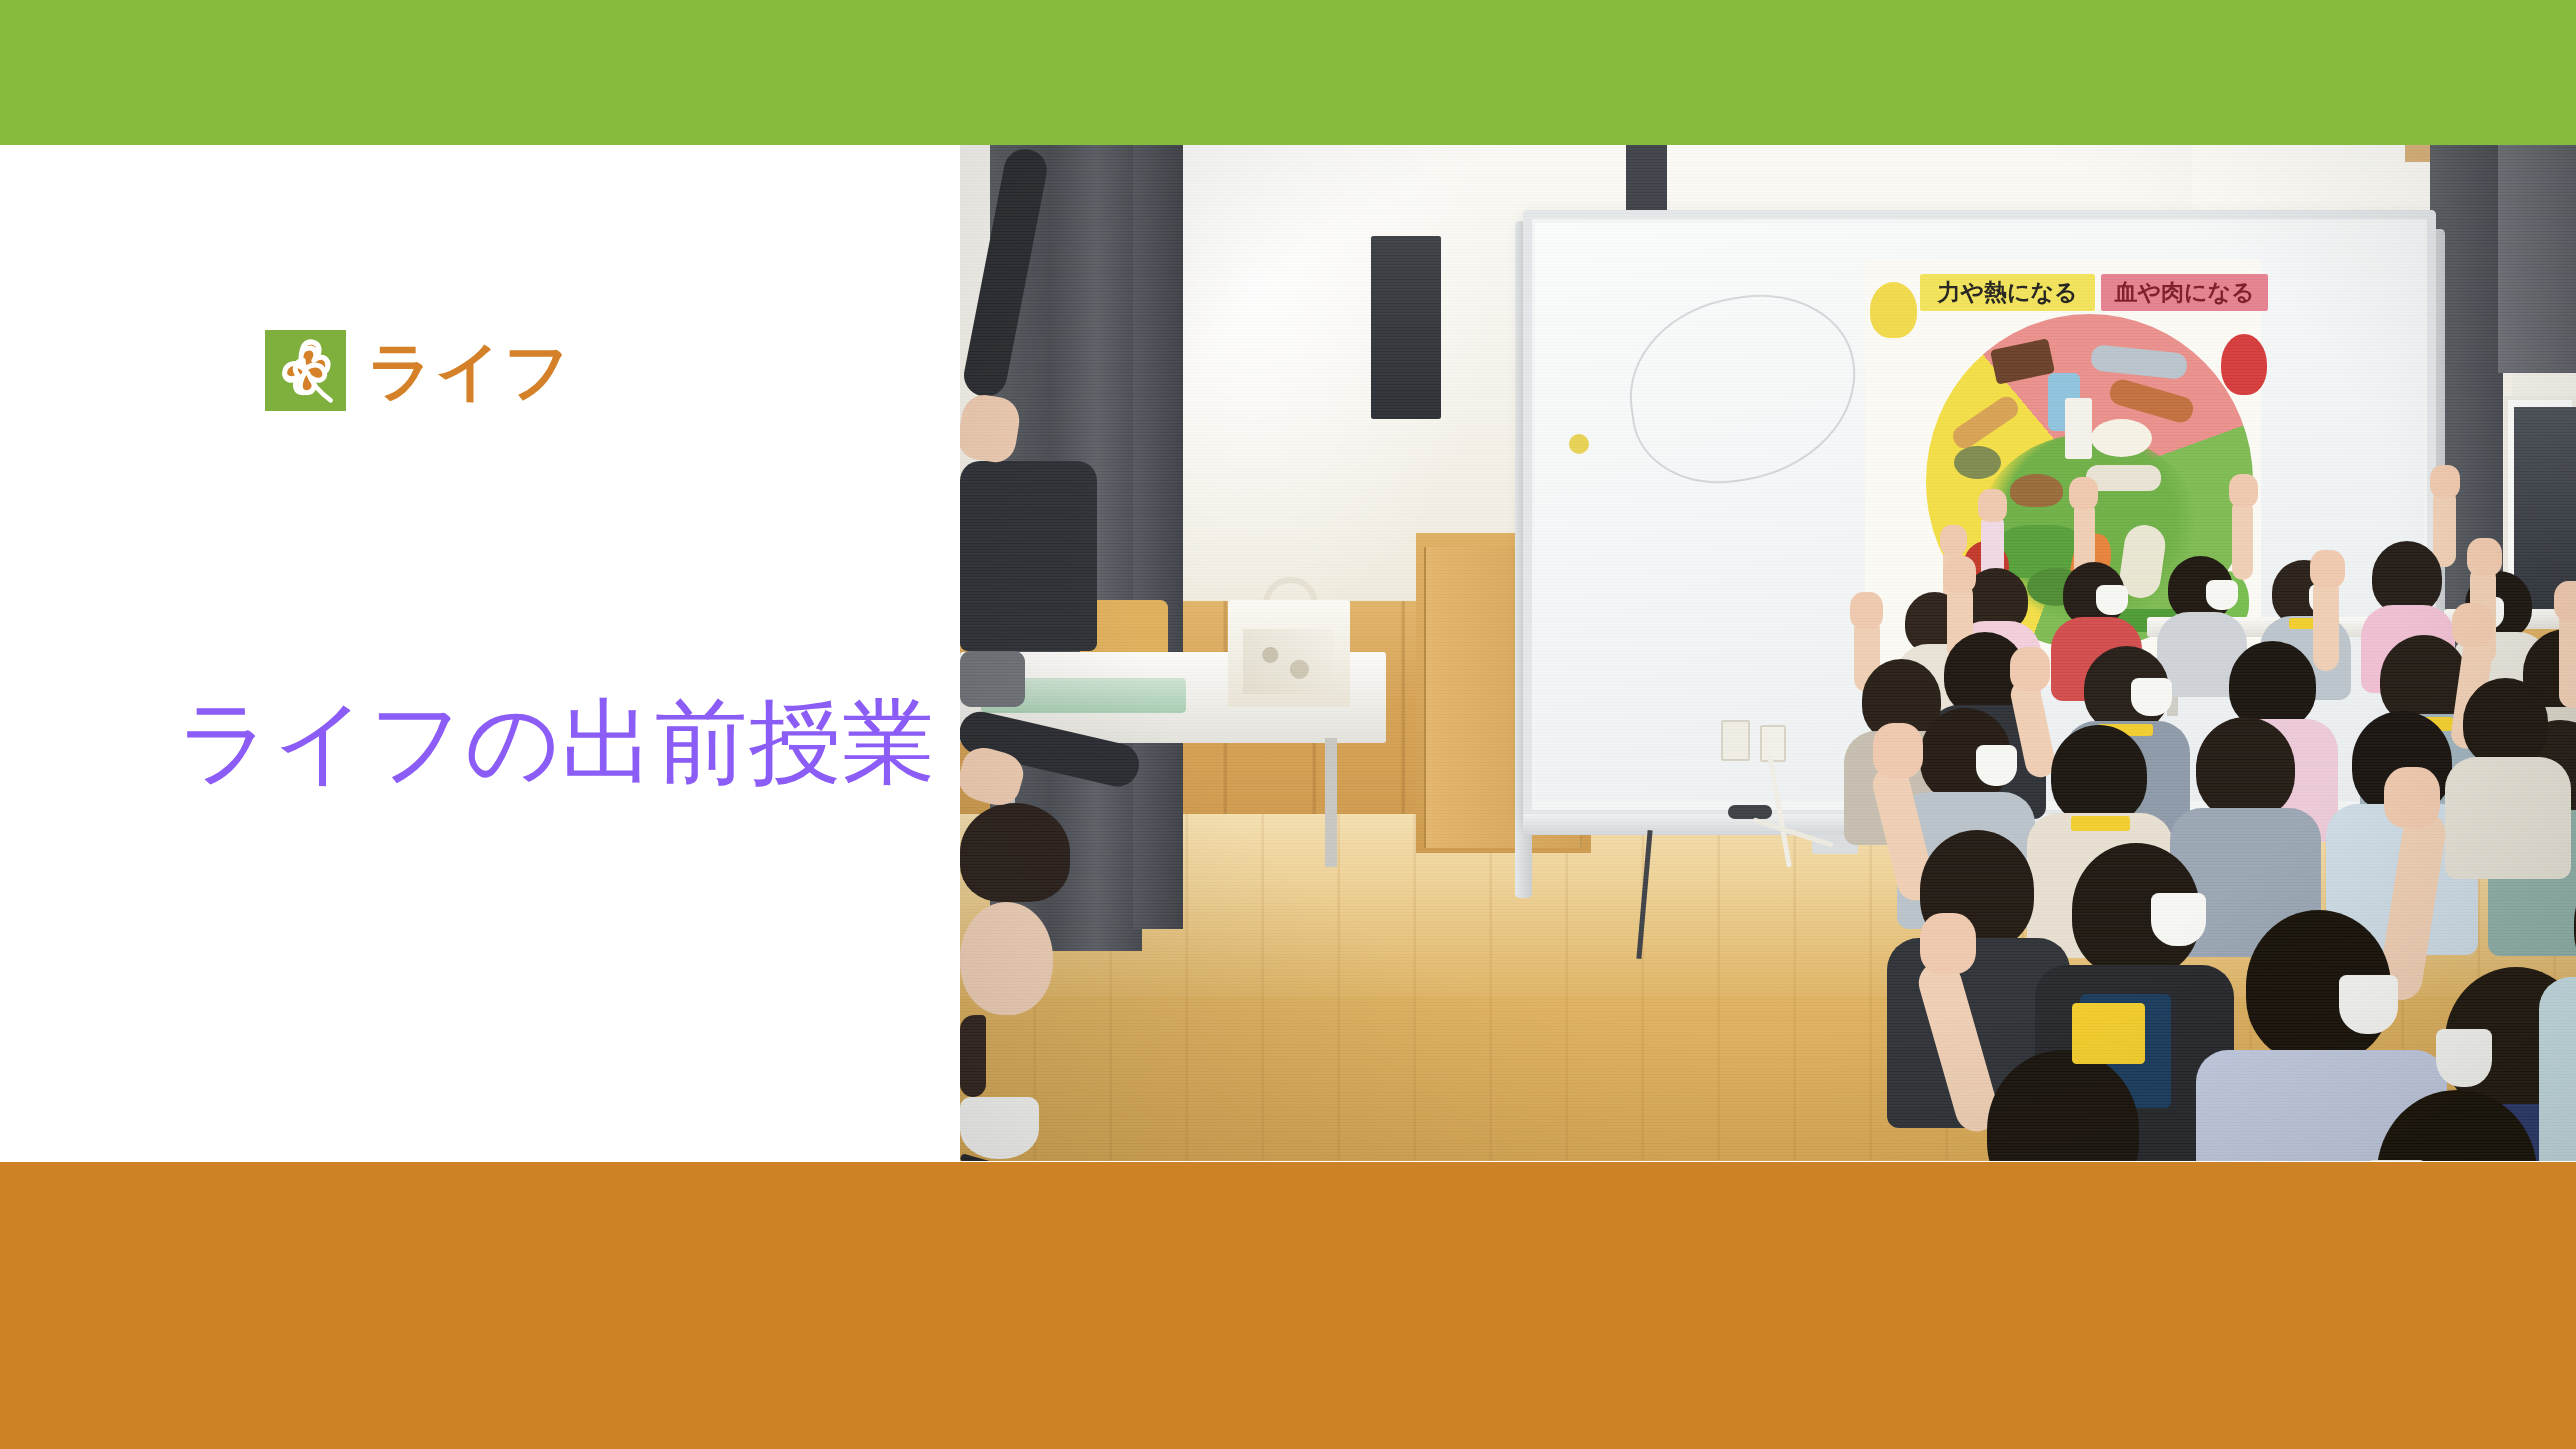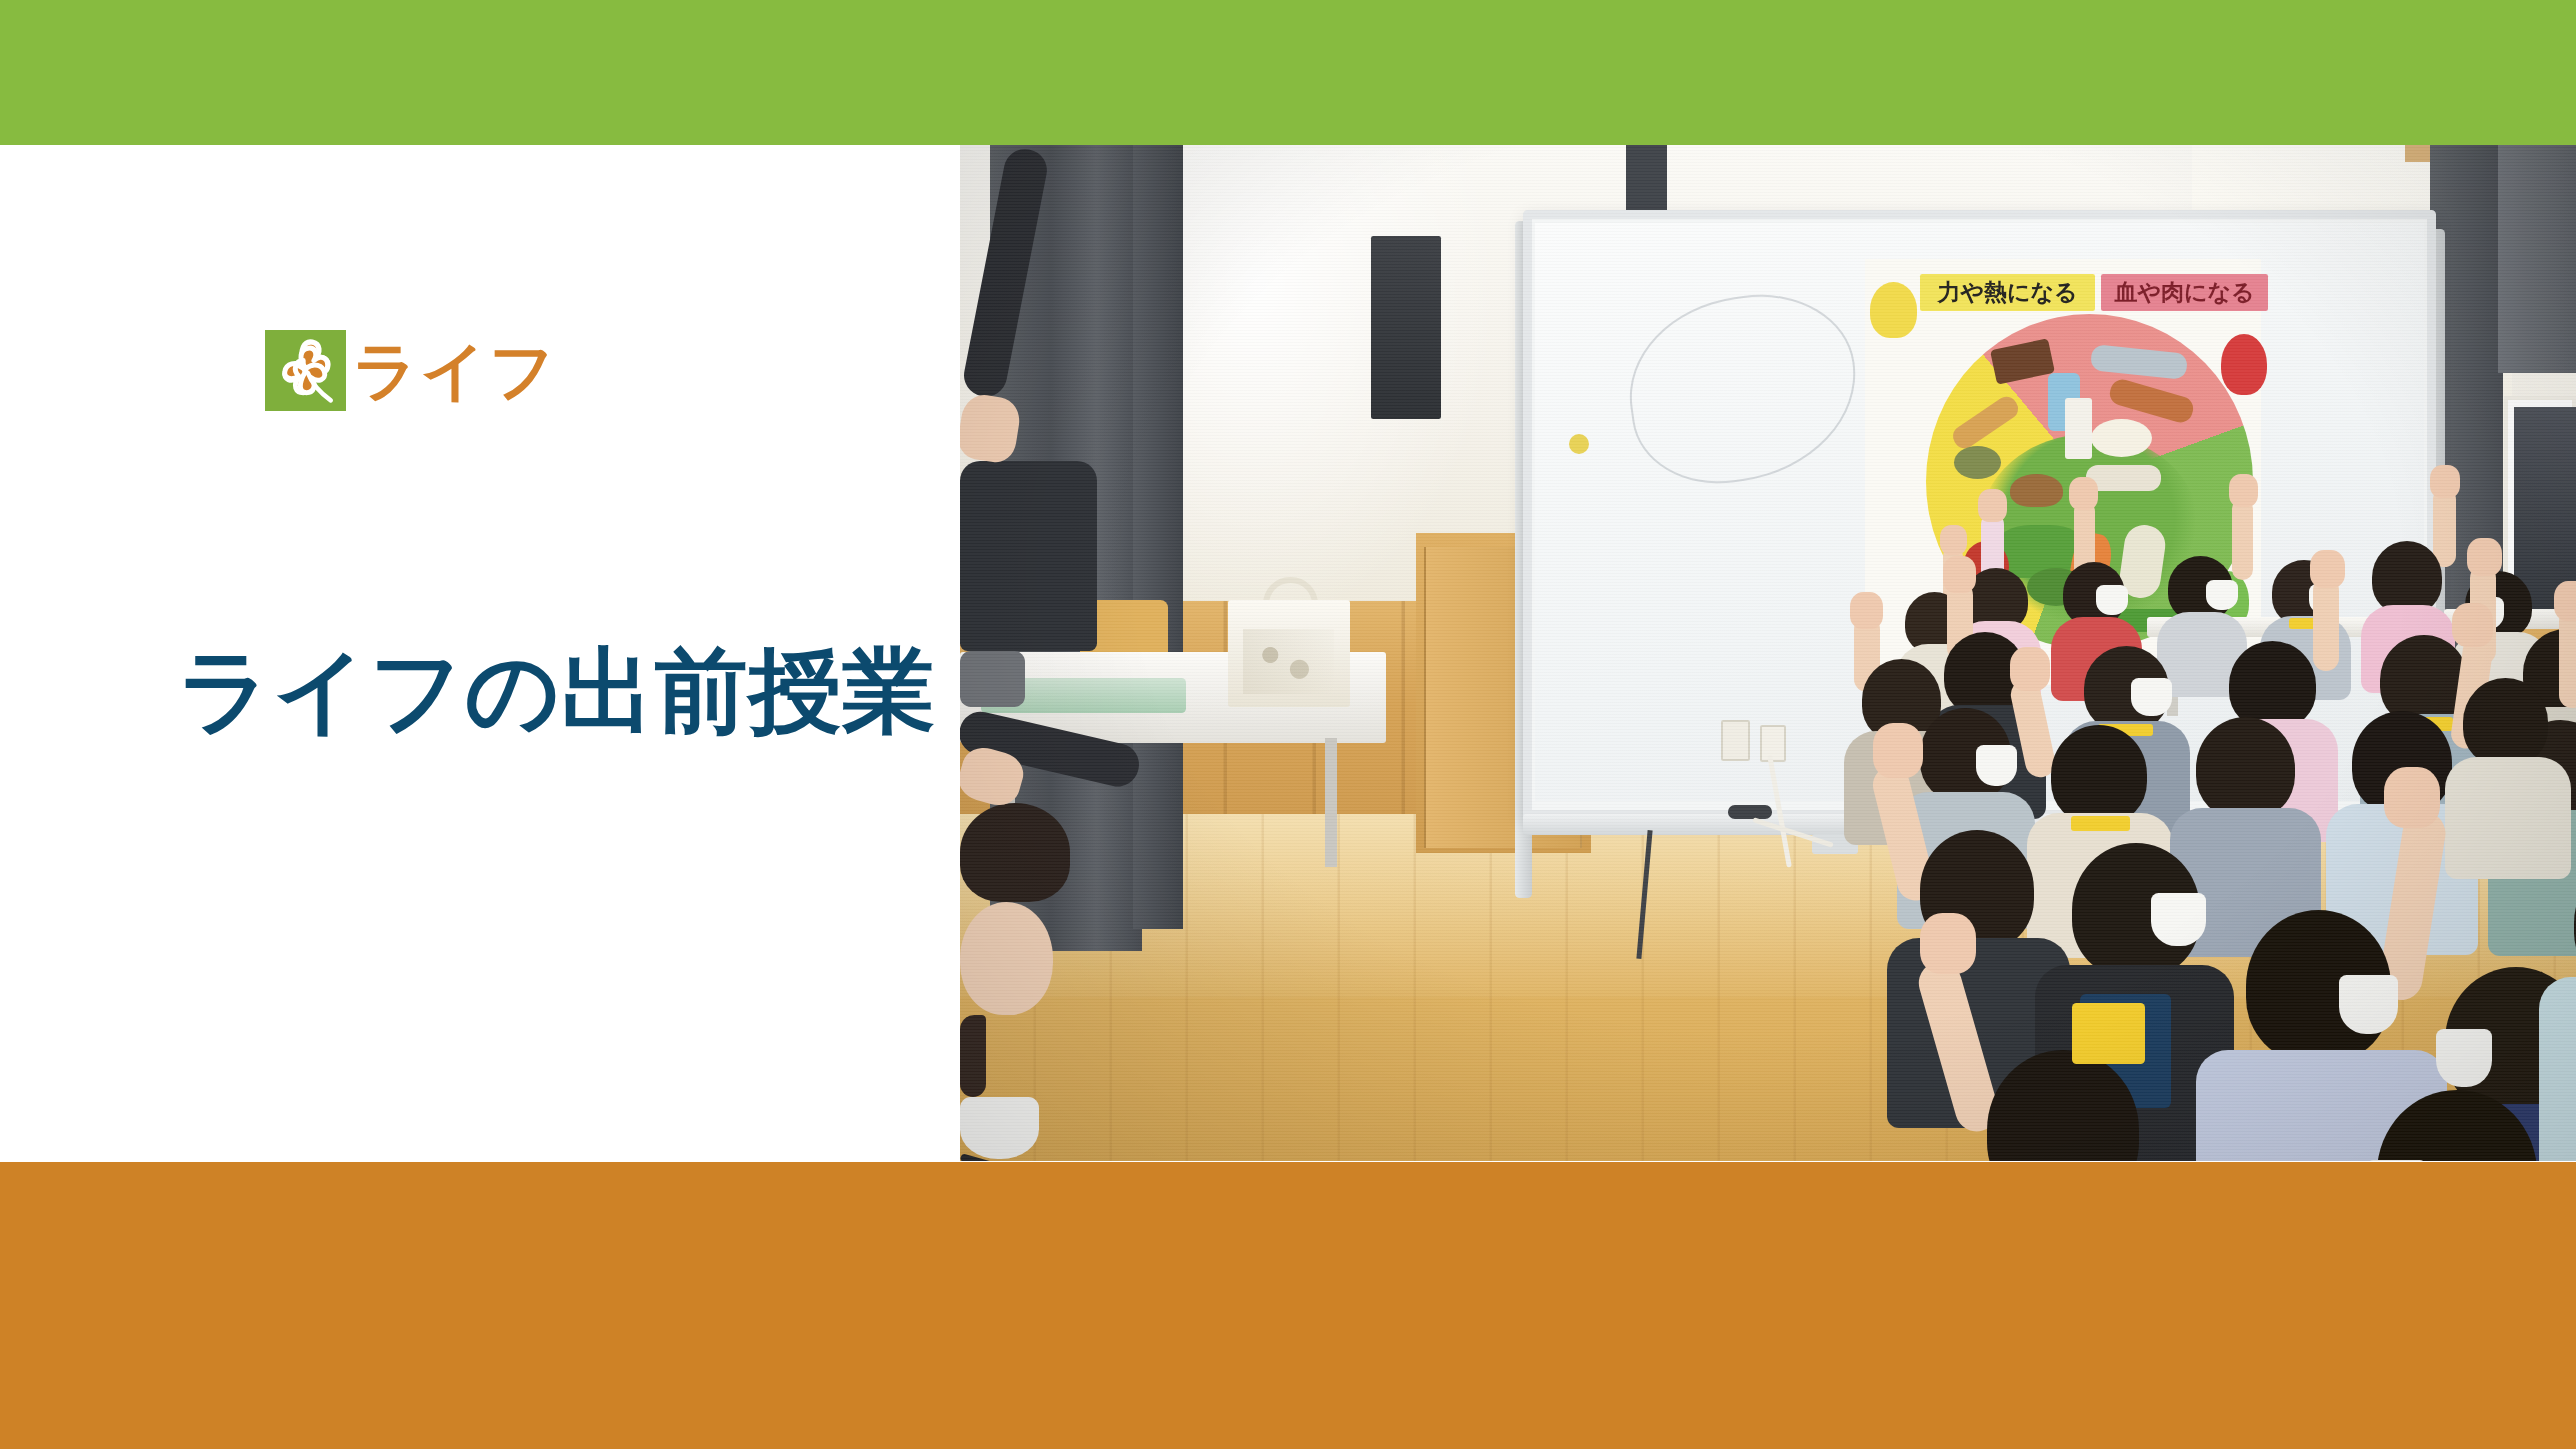--- a/index.html
+++ b/index.html
@@ -27,47 +27,47 @@
   
   .left-panel {
     position:absolute; left:0; top:145px;
     width:960px; height:1016px;
     background:#ffffff;
   }
 
   
   .logo-lockup {
     position:absolute; left:265px; top:185px;
-    display:flex; align-items:center; gap:6px;
+    display:flex; align-items:center; gap:21px;
   }
   .logo-mark {
     width:81px; height:81px;
     background:#7FAF3C;
     position:relative; flex:none;
     overflow:hidden;
   }
   .logo-mark svg { display:block; width:81px; height:81px; }
   .logo-word {
     font-size:64px; line-height:1;
     font-weight:bold; color:#D4812A;
     letter-spacing:1.5px;
     font-family:"DejaVu Sans","Liberation Sans",sans-serif;
     white-space:nowrap;
     transform:scaleX(1.02);
     transform-origin:left center;
   }
 
   
   .headline {
-    position:absolute; left:177px; top:492px;
+    position:absolute; left:177px; top:543px;
     font-size:93px; line-height:1.18;
-    color:#0c4a6e; letter-spacing:0.8px;
+    color:#8b5cf6; letter-spacing:0.8px;
     white-space:nowrap;
     font-family:"DejaVu Sans","Liberation Sans",sans-serif;
-    font-weight:700;
+    font-weight:400;
   }
 
   
   .photo {
     position:absolute; left:960px; top:145px;
     width:1616px; height:1016px;
     overflow:hidden;
     background:#EFEDE7;
   }
   .photo > * { position:absolute; }

